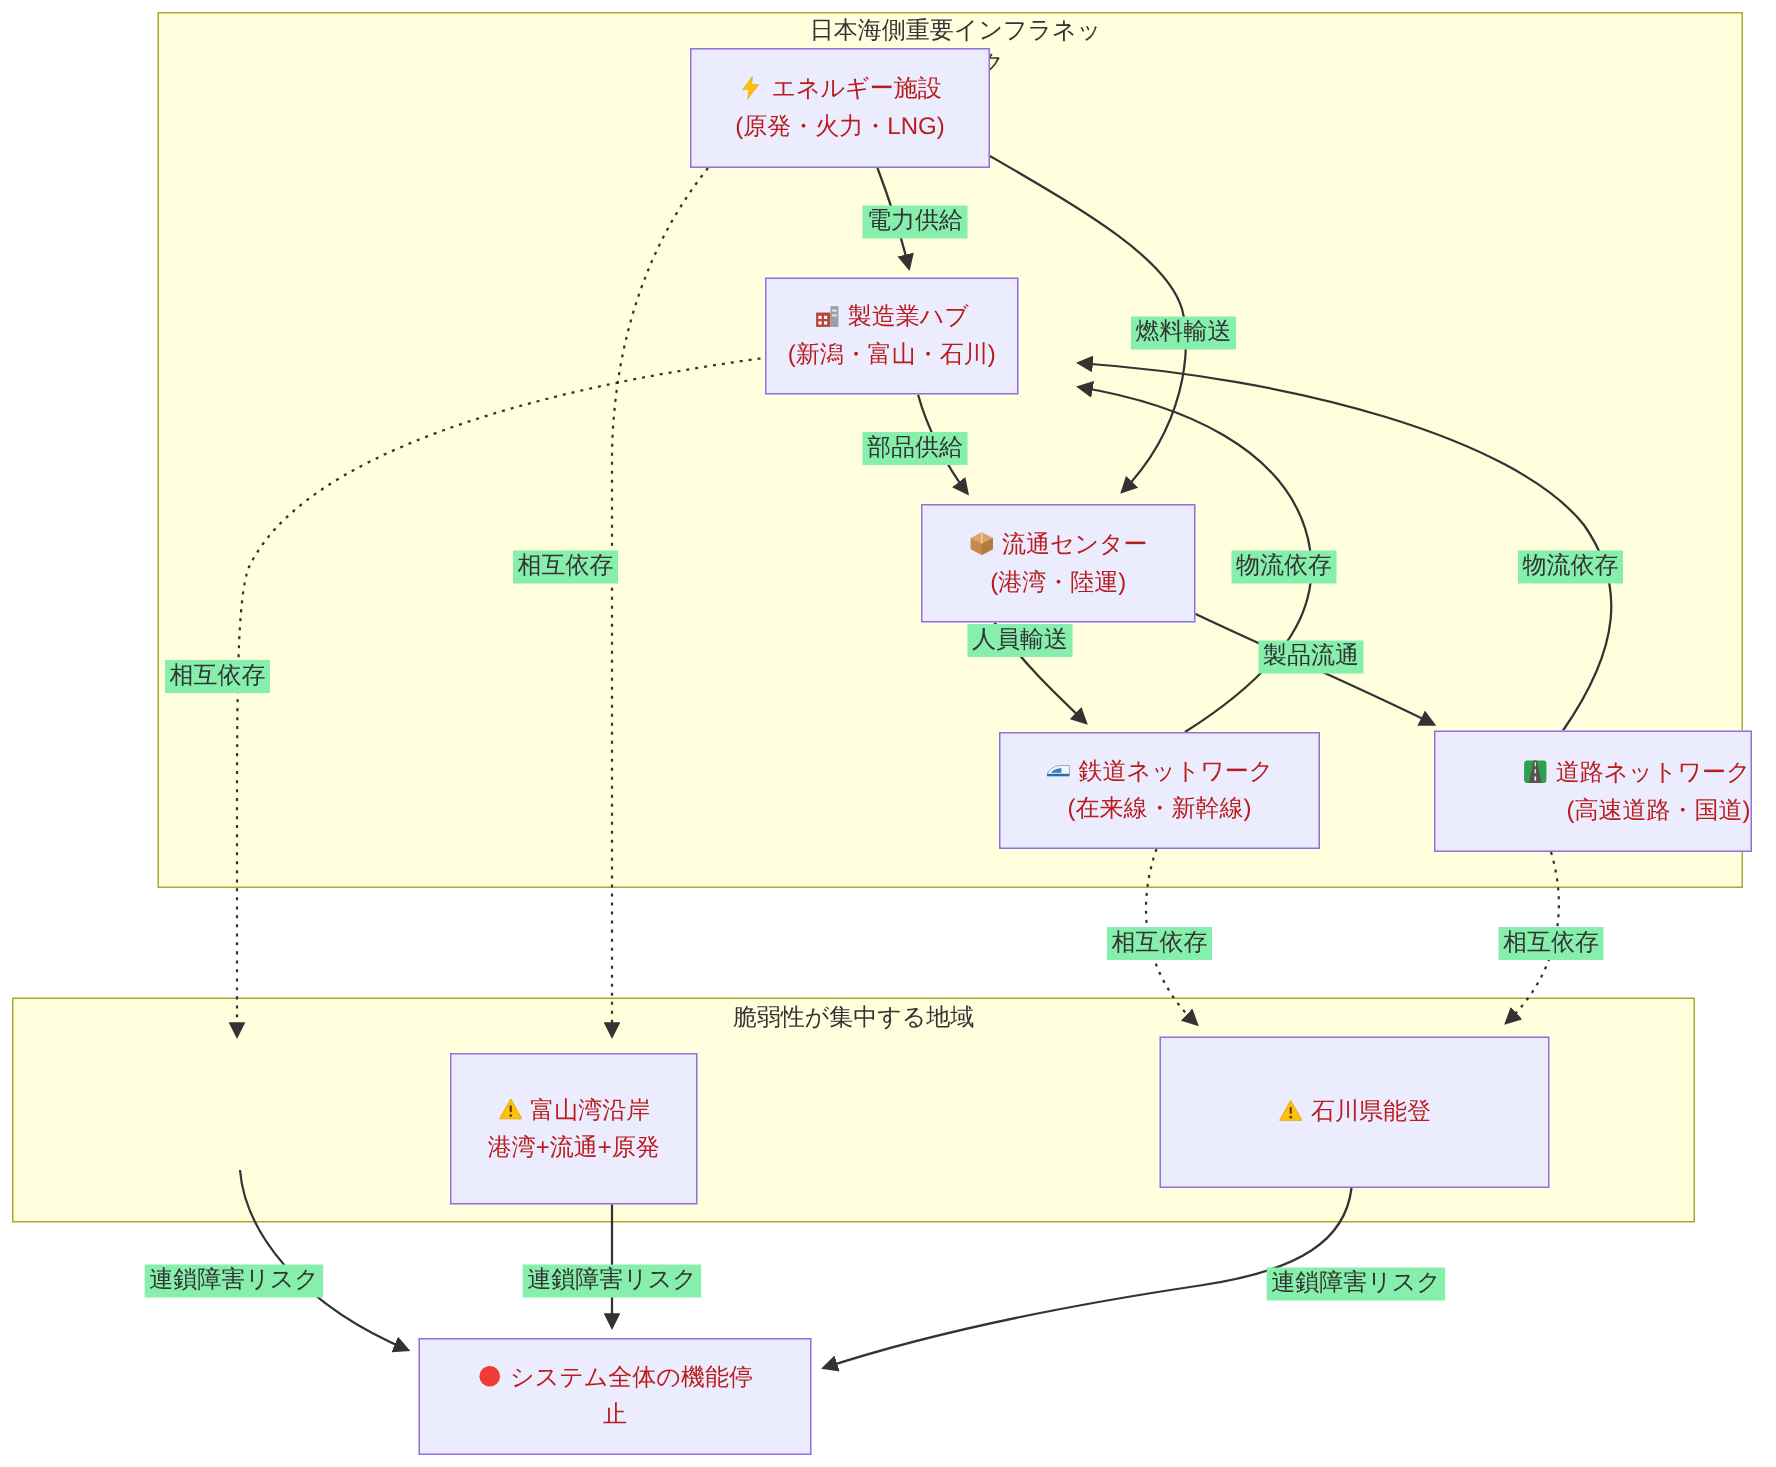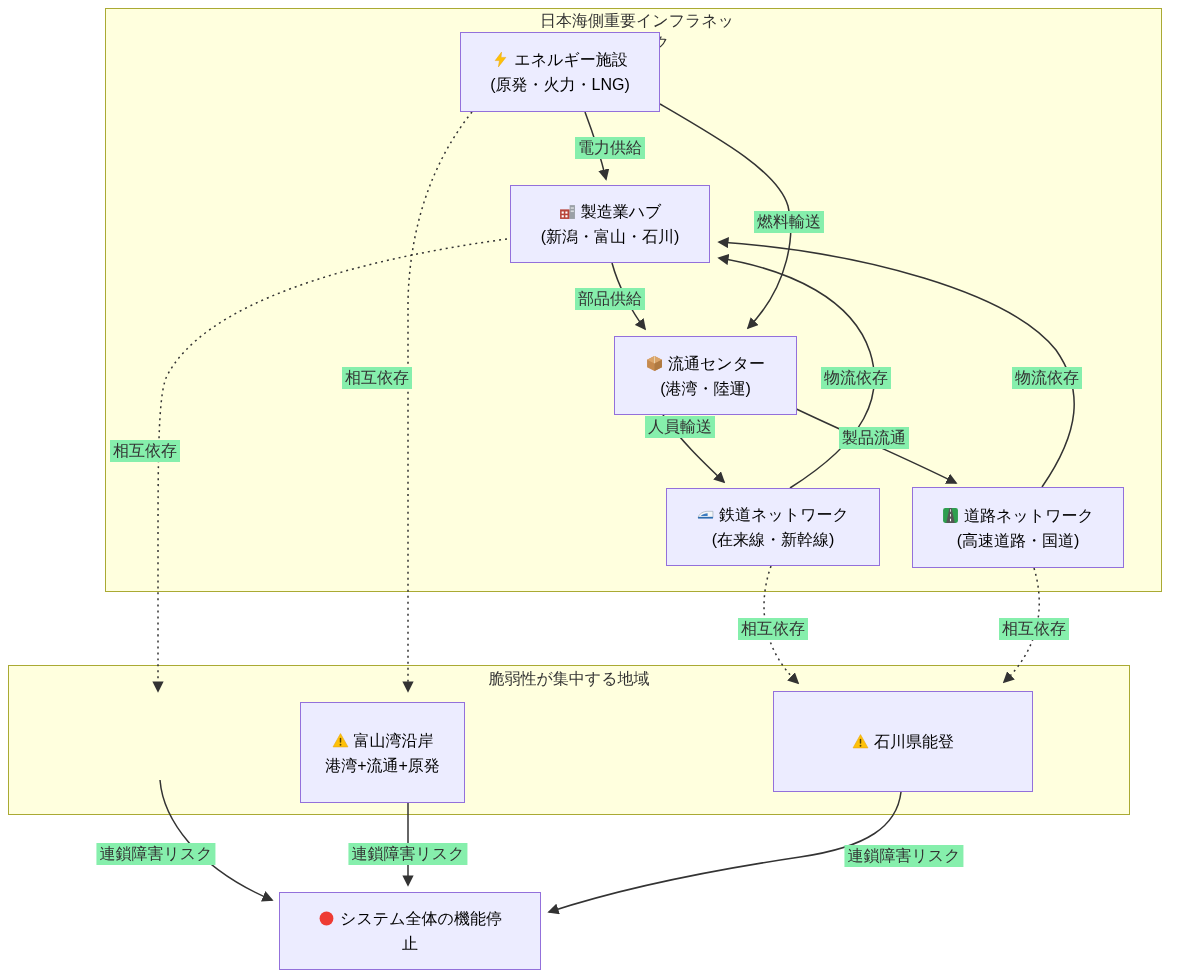--- a/index.html
+++ b/index.html
@@ -7,21 +7,21 @@
     font-family:"Liberation Sans","DejaVu Sans",sans-serif;color:#333;overflow:hidden;}
   .cluster{position:absolute;background:#ffffde;border:1px solid #aaaa33;z-index:0;box-sizing:border-box;}
   .cluster-title{position:absolute;z-index:1;font-size:16px;line-height:22px;text-align:center;color:#333;}
   svg.edges{position:absolute;left:0;top:0;z-index:1;}
   .e{fill:none;stroke:#333333;stroke-width:1.5px;}
   .d{stroke-dasharray:2,4;}
   .elabel{position:absolute;transform:translate(-50%,-50%);background:#86efac;color:#333;
     padding:0 3px;font-size:16px;line-height:22px;white-space:nowrap;z-index:2;}
   .node{position:absolute;background:#ECECFF;border:1.5px solid #9370DB;z-index:3;
     display:flex;flex-direction:column;justify-content:center;text-align:center;
-    font-size:16px;line-height:25px;box-sizing:border-box;color:#000000;}
+    font-size:16px;line-height:25px;box-sizing:border-box;color:#b91c1c;}
   .ic{display:inline-block;width:17px;height:17px;vertical-align:-3px;margin-right:5px;}
   .ic svg{width:100%;height:100%;display:block;}
 </style>
 </head>
 <body>
 
 <div class="canvas">
 
   <div class="cluster" style="left:105px;top:8px;width:1057px;height:584px;"></div>
   <div class="cluster" style="left:8px;top:665px;width:1122px;height:150px;"></div>
@@ -70,21 +70,21 @@
 
   <div class="node" style="left:460px;top:32px;width:200px;height:80px;">
     <div>
       <span class="ic"><svg viewBox="0 0 16 16">
             <path d="M9 1 L3 9 H7 L6 15 L13 6 H8.5 Z" fill="#FFC107" stroke="#E6A817" stroke-width="0.5"></path>
           </svg></span><span>エネルギー施設</span>
     </div>
     <div>(原発・火力・LNG)</div>
   </div>
 
-  <div class="node" style="left:510px;top:185px;width:200px;height:78px;">
+  <div class="node" style="left:510px;top:185px;width:169px;height:78px;">
     <div>
       <span class="ic"><svg viewBox="0 0 16 16">
             <rect x="1" y="6" width="9" height="9" fill="#b8443a"></rect>
             <rect x="10" y="2" width="5" height="13" fill="#9aa0a6"></rect>
             <rect x="2.5" y="8" width="2" height="2" fill="#fff"></rect>
             <rect x="6" y="8" width="2" height="2" fill="#fff"></rect>
             <rect x="2.5" y="11.5" width="2" height="2" fill="#fff"></rect>
             <rect x="6" y="11.5" width="2" height="2" fill="#fff"></rect>
             <rect x="11" y="4" width="3" height="1.5" fill="#d7dadd"></rect>
             <rect x="11" y="7" width="3" height="1.5" fill="#d7dadd"></rect>
@@ -109,21 +109,21 @@
     <div>
       <span class="ic"><svg viewBox="0 0 16 16">
             <path d="M1 11 C2 7 6 5 10 5 H15 V11 Z" fill="#f4f6f8" stroke="#8899a6" stroke-width="0.5"></path>
             <path d="M3.5 9.5 C5 7.5 8 6.8 10 6.8 L10 9.5 Z" fill="#3b7bbf"></path>
             <rect x="1" y="10.2" width="14" height="1.6" fill="#2b6cb0"></rect>
           </svg></span><span>鉄道ネットワーク</span>
     </div>
     <div>(在来線・新幹線)</div>
   </div>
 
-  <div class="node" style="left:912px;top:487px;width:212px;height:81px;">
+  <div class="node" style="left:956px;top:487px;width:212px;height:81px;text-align:right;">
     <div>
       <span class="ic"><svg viewBox="0 0 16 16">
             <rect x="1" y="1" width="14" height="14" rx="2" fill="#2e9e4f"></rect>
             <path d="M4 15 L7 1 H9 L12 15 Z" fill="#555"></path>
             <path d="M7.7 2 h0.7 v2.5 h-0.7 Z M7.6 6.5 h0.8 v2.5 h-0.8 Z M7.5 11 h1 v2.5 h-1 Z" fill="#fff"></path>
           </svg></span><span>道路ネットワーク</span>
     </div>
     <div>(高速道路・国道)</div>
   </div>
 

